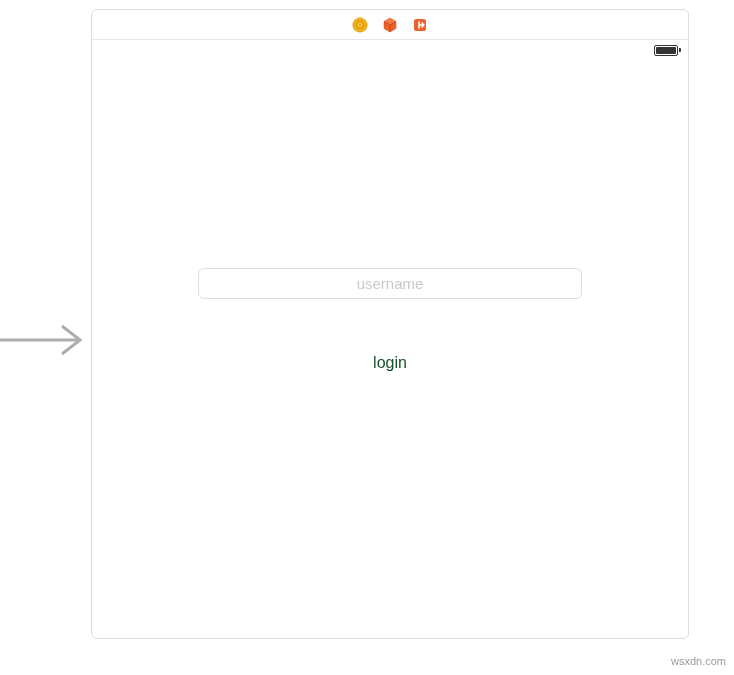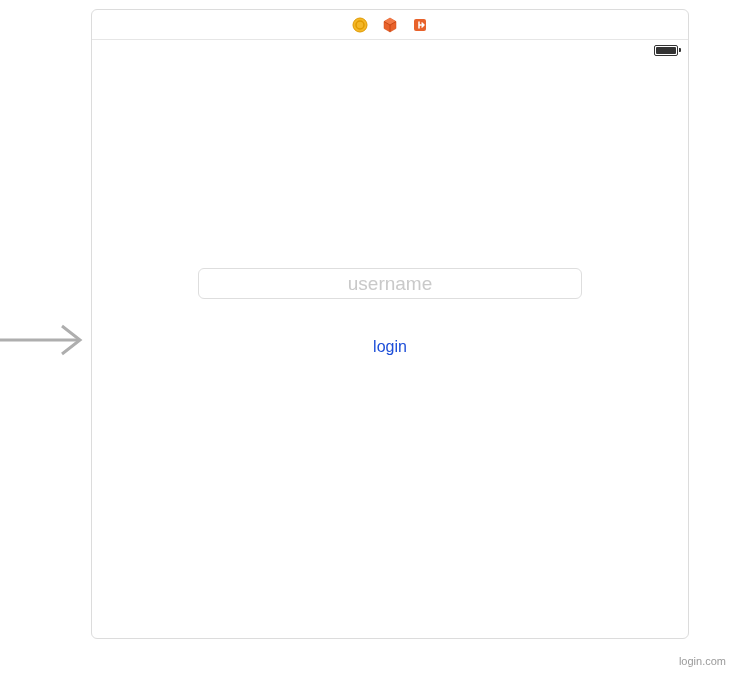--- a/index.html
+++ b/index.html
@@ -95,36 +95,36 @@
       flex-direction: column;
       align-items: center;
       padding-top: 210px;
     }
     .input-field {
       width: 384px;
       height: 31px;
       border: 1px solid #dedede;
       border-radius: 6px;
       text-align: center;
-      font-size: 19px;
+      font-size: 15px;
       color: #333;
       outline: none;
       margin-bottom: 31px;
       font-family: inherit;
     }
     .input-field::placeholder {
       color: #c9c9c9;
     }
     .login-btn {
       background: none;
       border: none;
-      color: #1d4ed8;
+      color: #14532d;
       font-size: 16px;
       cursor: pointer;
-      margin-top: 8px;
+      margin-top: 24px;
       font-family: inherit;
     }
     .watermark {
       position: absolute;
       right: 8px;
       bottom: 8px;
       font-size: 11px;
       color: #9a9a9a;
     }
   </style>
@@ -169,13 +169,13 @@
     </div>
   </div>
 
   <div class="content">
     <input type="text" class="input-field" placeholder="username" style="">
     <button class="login-btn">login</button>
   </div>
 
 </div>
 
-<div class="watermark">login.com</div>
+<div class="watermark">wsxdn.com</div>
 
 </body></html>

